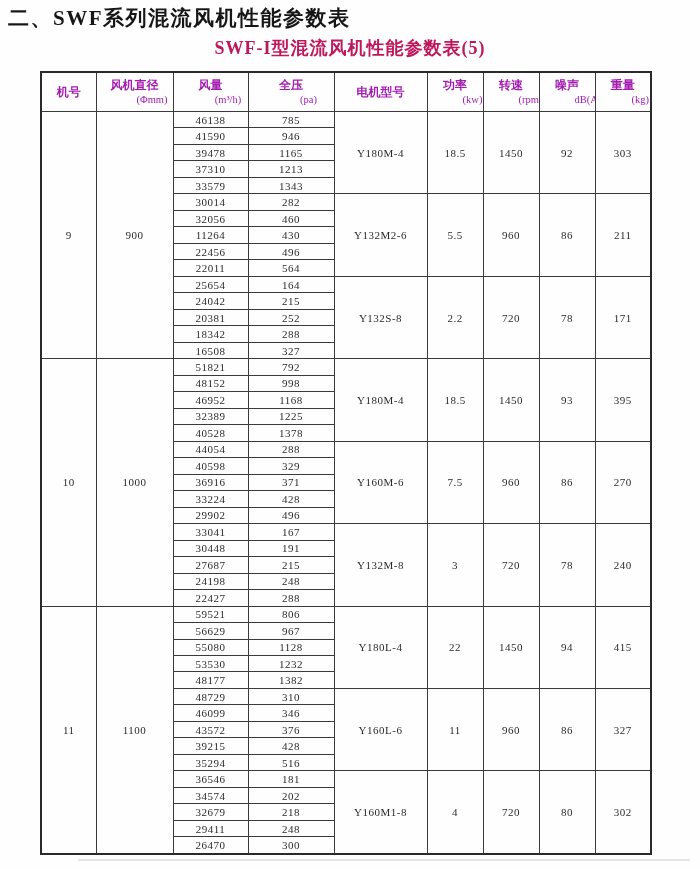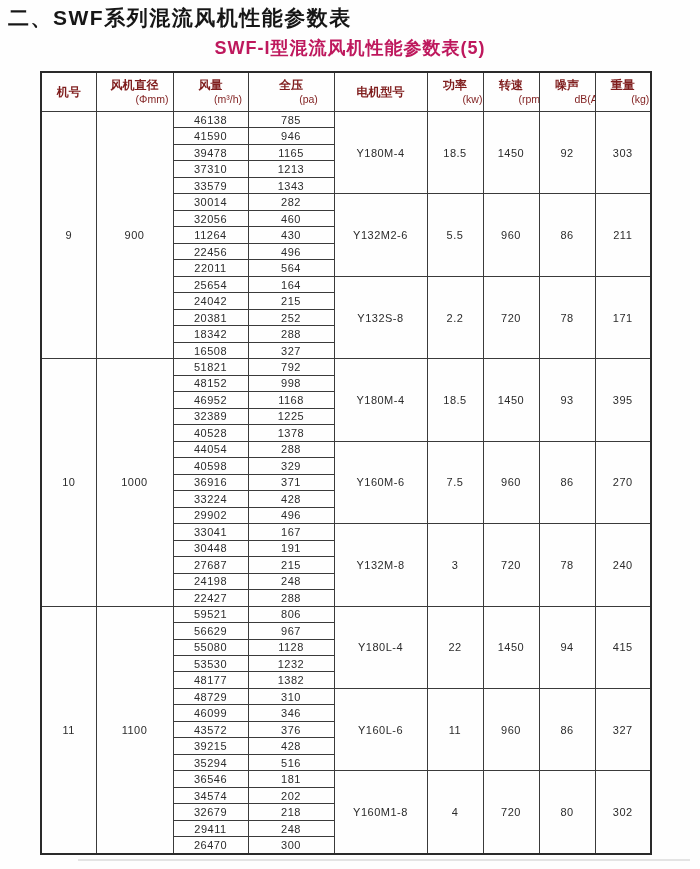--- a/index.html
+++ b/index.html
@@ -5,21 +5,21 @@
   html, body {
     margin: 0;
     padding: 0;
     background: #ffffff;
   }
   .page {
     position: relative;
     width: 700px;
     height: 869px;
     background: #fefefe;
-    font-family: Liberation Sans, sans-serif;
+    font-family: Liberation Serif, serif;
     color: #1f1f1f;
     overflow: hidden;
   }
   .doc-title {
     position: absolute;
     left: 8px;
     top: 4px;
     font-size: 21px;
     font-weight: bold;
     letter-spacing: 1.5px;
@@ -53,21 +53,21 @@
     text-align: center;
     vertical-align: middle;
     padding: 0;
     overflow: hidden;
     white-space: nowrap;
   }
   .spec-table thead th {
     height: 38px;
     font-size: 12px;
     font-weight: bold;
-    color: #7f1d1d;
+    color: #a21caf;
     line-height: 1.25;
   }
   .spec-table thead th .hu {
     font-size: 10.5px;
     font-weight: normal;
     margin-left: 35px;
   }
   .spec-table tbody td {
     font-size: 11px;
     font-weight: normal;

